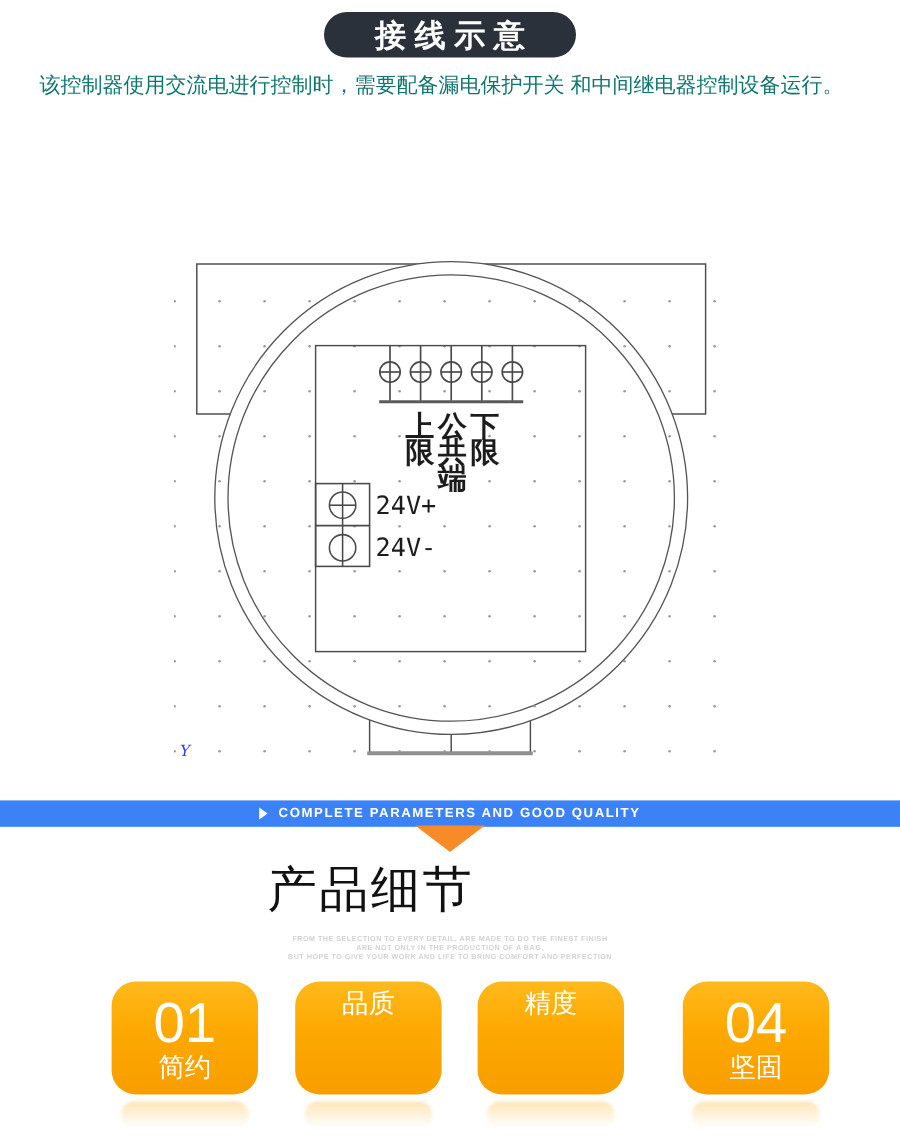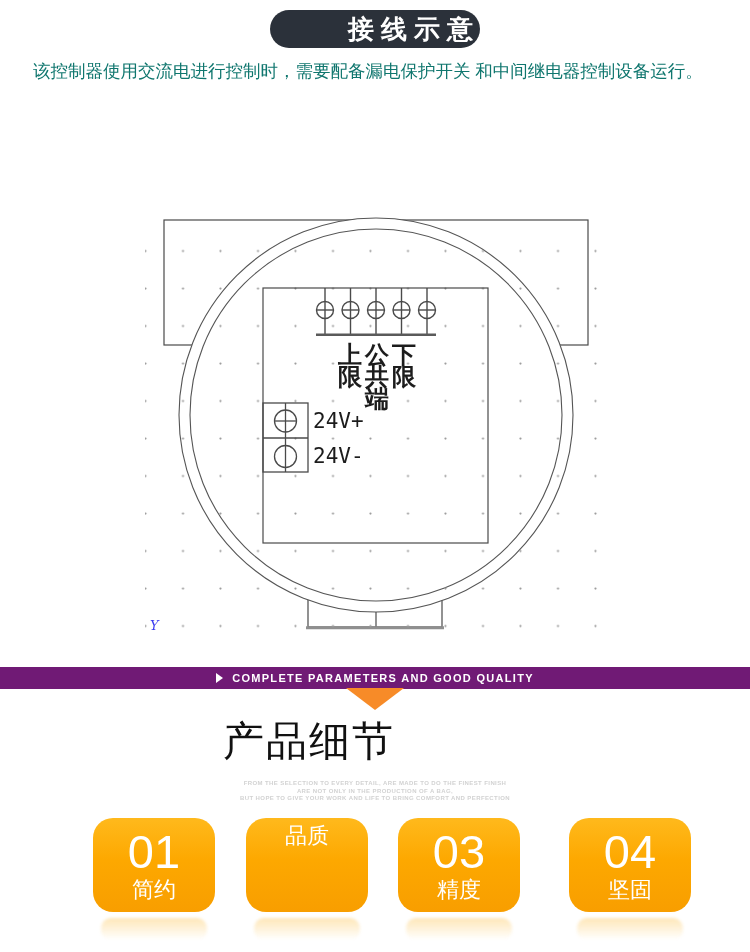--- a/index.html
+++ b/index.html
@@ -7,21 +7,21 @@
   body { font-family:"Liberation Sans", sans-serif; }
   .page {
     position:relative; width:750px; height:952px; margin:0 auto;
     background:#ffffff; overflow:hidden;
   }
 
   
   .title-badge {
     position:absolute; left:270px; top:10px; width:210px; height:38px;
     background:#2b313a; border-radius:20px;
-    display:flex; align-items:center; justify-content:flex-end;
+    display:flex; align-items:center; justify-content:center;
   }
   .title-badge span {
     color:#ffffff; font-size:26px; font-weight:600; letter-spacing:7px;
     padding-left:7px; 
   }
 
   
   .intro {
     position:absolute; left:33px; top:58px; width:700px;
     font-size:17.5px; font-weight:500; color:#0f766e; line-height:26px;
@@ -31,21 +31,21 @@
   .wiring { position:absolute; left:36px; top:96px; font-size:17px; color:#000; }
   .wiring .w-line { line-height:25px; font-weight:500; }
   .wiring .indent { padding-left:6px; }
 
   
   .diagram { position:absolute; left:0; top:210px; width:750px; height:430px; }
 
   
   .banner {
     position:absolute; left:0; top:667px; width:750px; height:22px;
-    background:#701a75; display:flex; align-items:center; justify-content:center;
+    background:#3b82f6; display:flex; align-items:center; justify-content:center;
   }
   .banner .arrow {
     width:0; height:0; margin-right:9px;
     border-top:5px solid transparent; border-bottom:5px solid transparent;
     border-left:7px solid #ffffff;
   }
   .banner .banner-text {
     color:#ffffff; font-size:11px; font-weight:bold; letter-spacing:1.3px;
   }
   .banner-triangle {
@@ -185,21 +185,20 @@
     <div class="num-badge b1">
       <div class="num">01</div>
       <div class="lbl">简约</div>
       <div class="reflection"></div>
     </div>
     <div class="num-badge b2">
       <div class="lbl">品质</div>
       <div class="reflection"></div>
     </div>
     <div class="num-badge b3">
-      <div class="num">03</div>
       <div class="lbl">精度</div>
       <div class="reflection"></div>
     </div>
     <div class="num-badge b4">
       <div class="num">04</div>
       <div class="lbl">坚固</div>
       <div class="reflection"></div>
     </div>
   </div>
 

